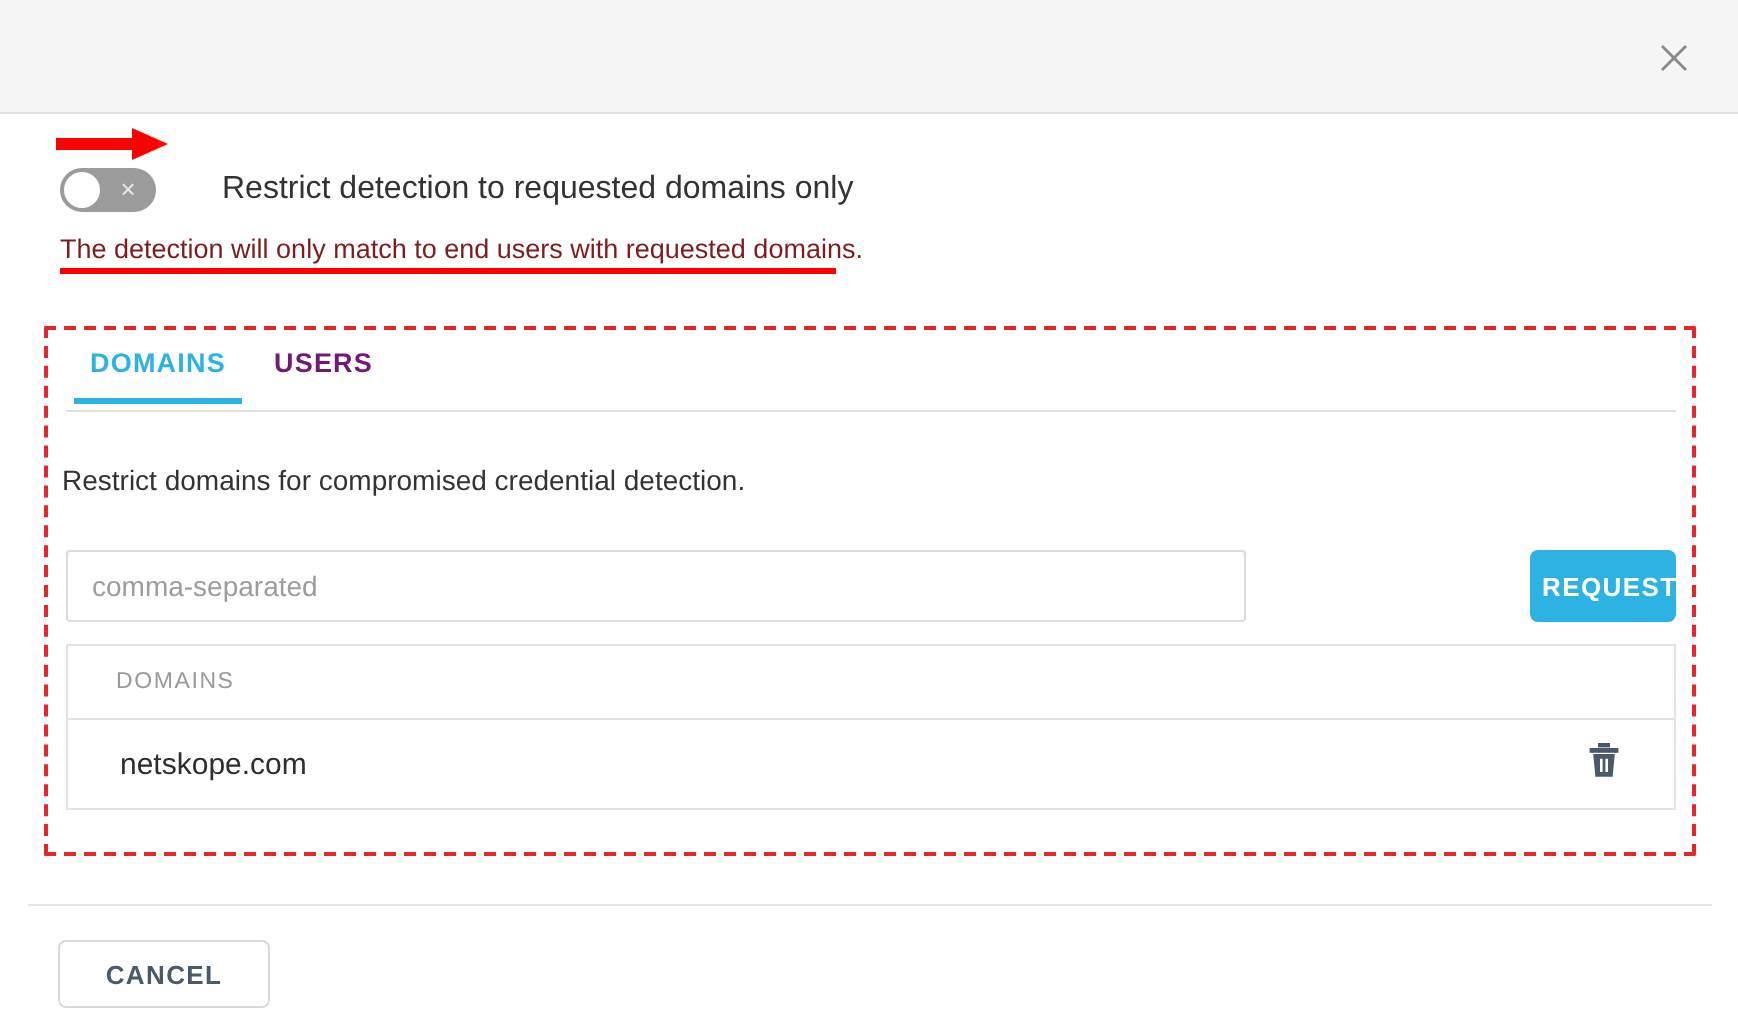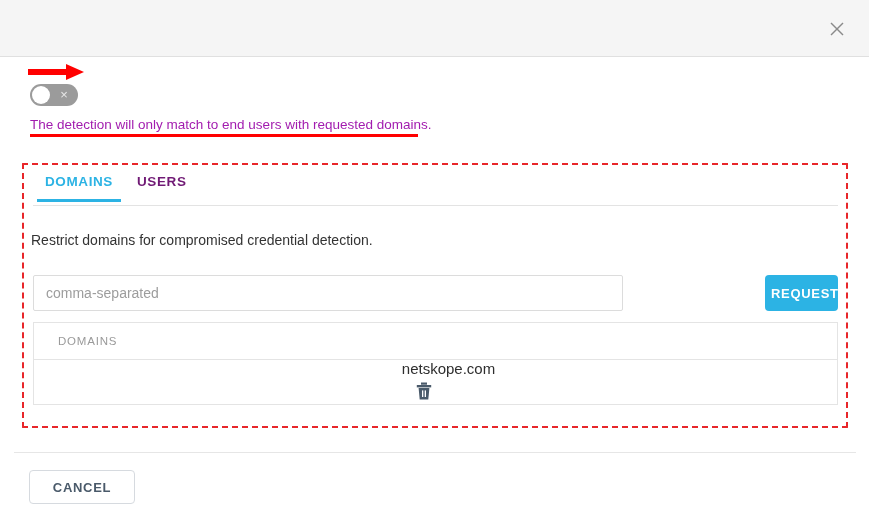--- a/index.html
+++ b/index.html
@@ -91,21 +91,21 @@
     font-size: 16px;
     color: #333333;
     white-space: nowrap;
   }
 
   .toggle-desc {
     position: absolute;
     left: 30px;
     top: 117px;
     font-size: 13.5px;
-    color: #a21caf;
+    color: #7f1d1d;
     white-space: nowrap;
   }
 
   
   .anno { position: absolute; pointer-events: none; }
   .anno-arrow-toggle { left: 28px; top: 63px; }
   .anno-underline {
     left: 30px;
     top: 134px;
     width: 388px;
@@ -234,21 +234,20 @@
     font-size: 11.5px;
     letter-spacing: 0.8px;
     color: #9a9a9a;
     font-weight: normal;
   }
   .table-row {
     height: 44px;
     display: flex;
     align-items: center;
     justify-content: space-between;
-    flex-direction: column;
   }
   .table-cell-domain {
     padding-left: 26px;
     font-size: 15px;
     color: #2e2e2e;
   }
   .delete-icon-btn {
     margin-right: 24px;
     width: 22px;
     height: 22px;
@@ -296,20 +295,21 @@
       </svg>
     </span>
   </div>
 </div>
 
 <div class="toggle-row">
   <div class="toggle-switch">
     <div class="toggle-knob"></div>
     <div class="toggle-x">×</div>
   </div>
+  <div class="toggle-label">Restrict detection to requested domains only</div>
 </div>
 
 <div class="toggle-desc">The detection will only match to end users with requested domains.</div>
 
 <div class="anno anno-arrow-toggle">
   <svg width="56" height="18" viewBox="0 0 56 18">
     <line x1="0" y1="9" x2="40" y2="9" stroke="#ff0000" stroke-width="6"></line>
     <polygon points="38,1 56,9 38,17" fill="#ff0000"></polygon>
   </svg>
 </div>

